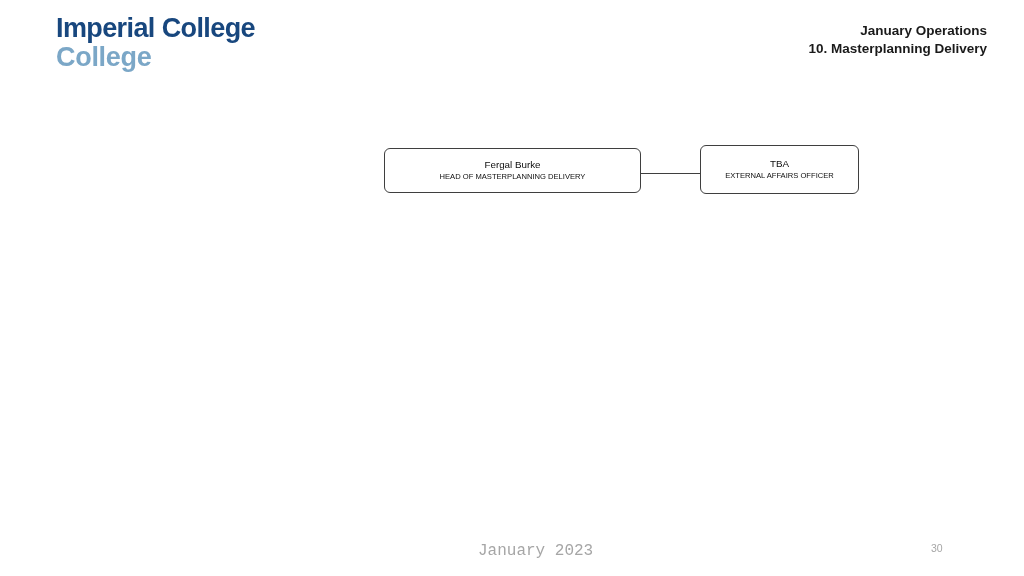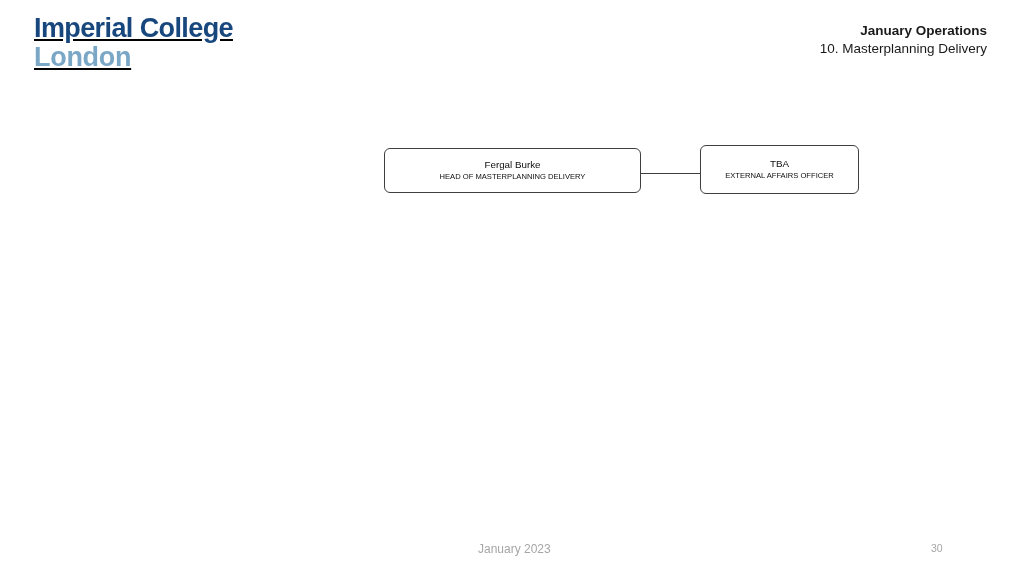--- a/index.html
+++ b/index.html
@@ -15,25 +15,24 @@
     position: relative;
     width: 1024px;
     height: 576px;
     background: #ffffff;
     overflow: hidden;
   }
 
   
   #logo {
     position: absolute;
-    left: 34px;
+    left: 56px;
     top: 15px;
     line-height: 1.0;
     user-select: none;
-    text-decoration: underline;
   }
   #logo .logo-line1 {
     display: block;
     font-family: "Liberation Sans", sans-serif;
     font-size: 27px;
     font-weight: bold;
     letter-spacing: -0.6px;
     color: #18477e;
   }
   #logo .logo-line2 {
@@ -56,21 +55,21 @@
   }
   #header .hdr-title {
     display: block;
     font-size: 13.5px;
     font-weight: bold;
     color: #1a1a1a;
   }
   #header .hdr-subtitle {
     display: block;
     font-size: 13.5px;
-    font-weight: normal;
+    font-weight: bold;
     color: #1a1a1a;
     text-align: center;
   }
 
   
   #chart {
     position: absolute;
     left: 0;
     top: 0;
     width: 1024px;
@@ -128,39 +127,40 @@
     top: 173px;
     width: 61px;
     height: 1px;
   }
 
   
   #footer-date {
     position: absolute;
     left: 478px;
     top: 542px;
-    font-size: 12px;
+    font-size: 16px;
     color: #a6a6a6;
+    font-family: Liberation Mono, monospace;
   }
   #footer-pagenum {
     position: absolute;
     left: 931px;
     top: 542px;
     font-size: 10.5px;
     color: #a6a6a6;
   }
 </style>
 </head>
 <body>
 
 <div id="slide">
 
   <div id="logo">
     <span class="logo-line1">Imperial College</span>
-    <span class="logo-line2">London</span>
+    <span class="logo-line2">College</span>
   </div>
 
   <div id="header">
     <span class="hdr-title">January Operations</span>
     <span class="hdr-subtitle">10. Masterplanning Delivery</span>
   </div>
 
   <div id="chart">
 
     <div class="connector" id="connector-head-external"></div>

